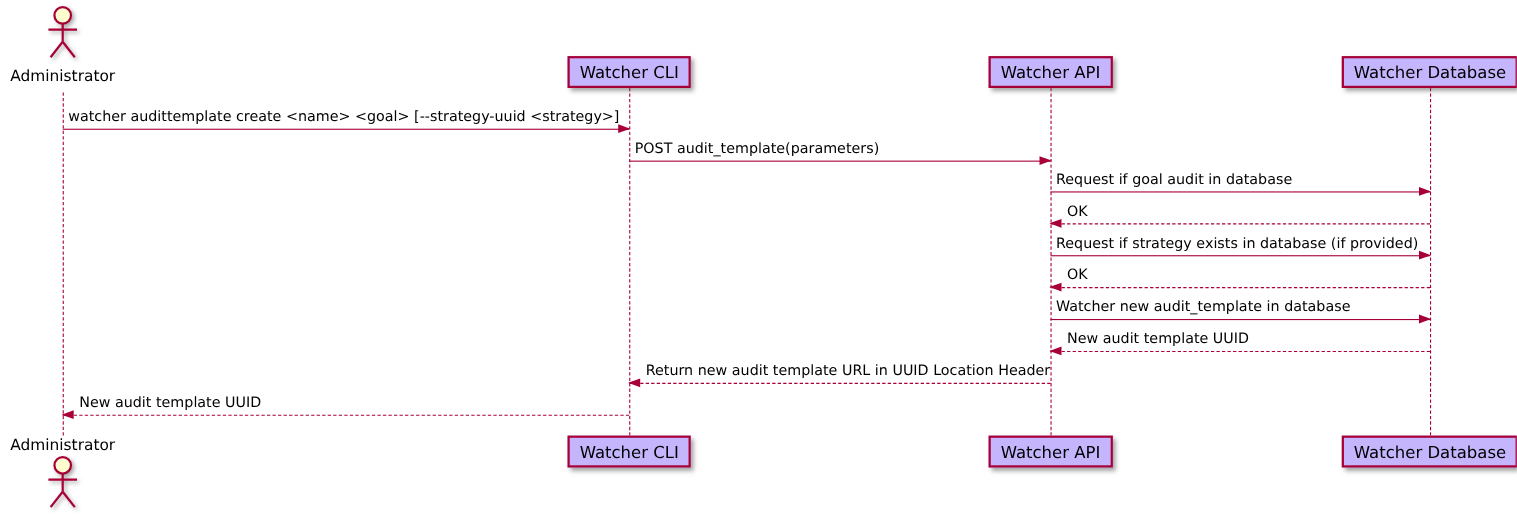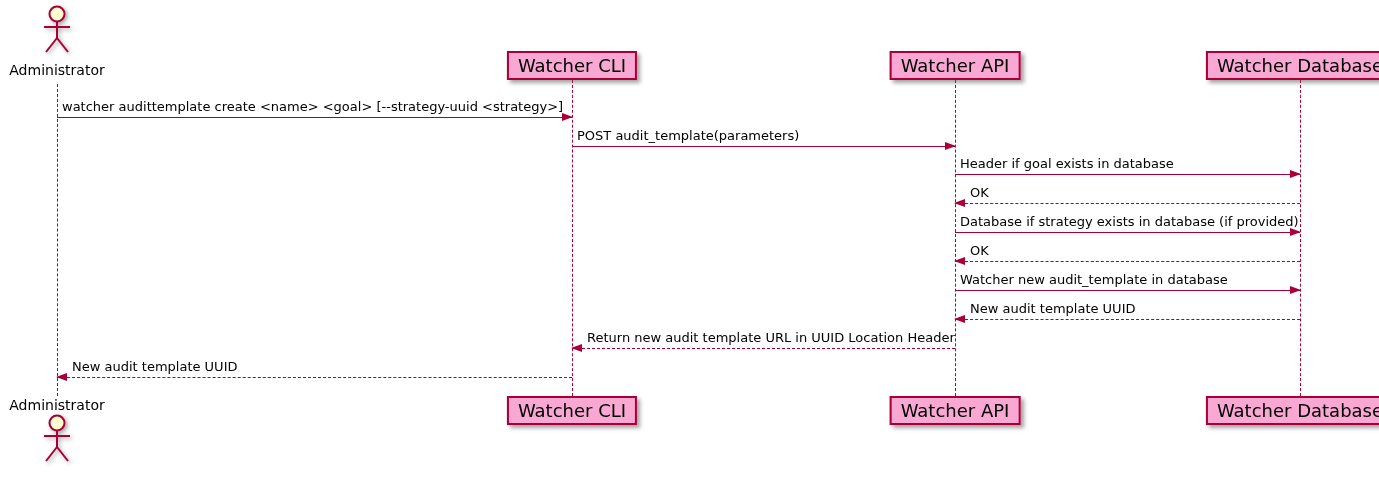--- a/index.html
+++ b/index.html
@@ -11,28 +11,28 @@
     font-size:13px;color:#000;
     overflow:hidden;
   }
   .lifeline{
     position:absolute;width:0;
     border-left:1px dashed #A80036;
   }
   .participant{
     position:absolute;
     transform:translateX(-50%);
-    background:#f9a8d4;
+    background:#c4b5fd;
     border:2px solid #A80036;
     box-shadow:3px 3px 4px rgba(90,90,90,0.55);
     height:25px;
     display:flex;align-items:center;justify-content:center;
     padding:0 9px;
     white-space:nowrap;
-    font-size:18px;
+    font-size:15px;
   }
   .actor-label{
     position:absolute;
     transform:translateX(-50%);
     white-space:nowrap;
     font-size:14px;
   }
   .actor-figure{
     position:absolute;
     filter:drop-shadow(2.5px 2.5px 2px rgba(90,90,90,0.55));
@@ -94,35 +94,35 @@
   </div>
 
   <div class="msg" style="left:572px;top:127px;width:383px;">
     <div class="msg-label">POST audit_template(parameters)</div>
     <div class="msg-line solid">
         <span class="head right"></span>
       </div>
   </div>
 
   <div class="msg" style="left:955px;top:155px;width:345px;">
-    <div class="msg-label">Header if goal exists in database</div>
+    <div class="msg-label">Request if goal audit in database</div>
     <div class="msg-line solid">
         <span class="head right"></span>
       </div>
   </div>
 
   <div class="msg" style="left:955px;top:184px;width:345px;">
     <div class="msg-label indent">OK</div>
     <div class="msg-line dashed">
         <span class="head left"></span>
       </div>
   </div>
 
   <div class="msg" style="left:955px;top:213px;width:345px;">
-    <div class="msg-label">Database if strategy exists in database (if provided)</div>
+    <div class="msg-label">Request if strategy exists in database (if provided)</div>
     <div class="msg-line solid">
         <span class="head right"></span>
       </div>
   </div>
 
   <div class="msg" style="left:955px;top:242px;width:345px;">
     <div class="msg-label indent">OK</div>
     <div class="msg-line dashed">
         <span class="head left"></span>
       </div>

